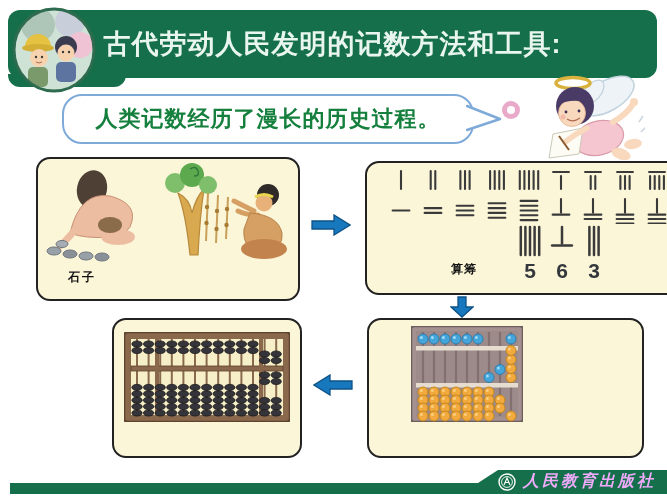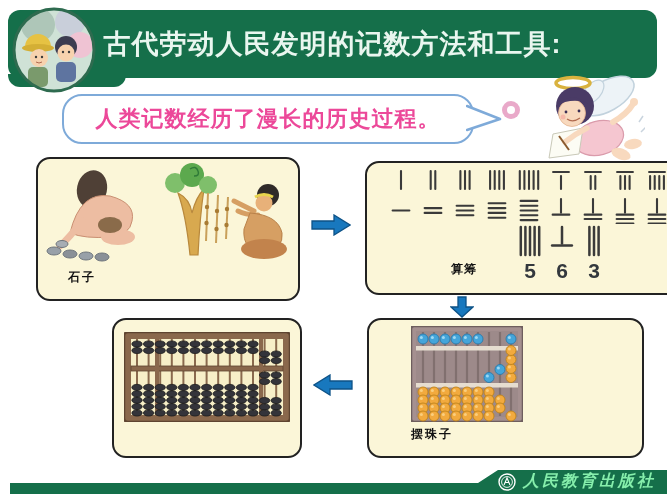--- a/index.html
+++ b/index.html
@@ -21,21 +21,21 @@
     display:flex;align-items:center;justify-content:center;
     color:var(--title_color,#E9F6EF);font-size:27px;font-weight:800;letter-spacing:1px;margin:0;
   }
   .children-oval{position:absolute;left:12px;top:7px;width:84px;height:86px;z-index:3;}
   
   .bubble{
     position:absolute;left:62px;top:94px;width:408px;height:46px;
     background:#fff;border:2.5px solid var(--bubble_border,#7EAAD9);border-radius:20px;
     display:flex;align-items:center;justify-content:center;z-index:2;
   }
-  .bubble-text{font-size:22px;font-weight:800;color:#ec4899;letter-spacing:1px;}
+  .bubble-text{font-size:22px;font-weight:800;color:#15803d;letter-spacing:1px;}
   .bubble-tail{position:absolute;left:466px;top:104px;z-index:3;}
   .fairy{position:absolute;left:495px;top:70px;z-index:5;}
   
   .cbox{
     position:absolute;background:var(--box_bg,#FBF6D8);
     border:2.5px solid var(--box_border,#222);border-radius:14px;
   }
   .box-primitive{left:36px;top:157px;width:260px;height:140px;}
   .box-rods{left:365px;top:161px;width:278px;height:130px;padding-left:36px;}
   .box-abacus{left:112px;top:318px;width:186px;height:136px;}
@@ -69,21 +69,21 @@
   
   .footer{
     position:absolute;left:10px;top:470px;width:657px;height:24px;
     background:var(--banner_green,#156F4A);
     clip-path:polygon(0 13px,468px 13px,488px 0,657px 0,657px 24px,0 24px);
   }
   .emblem{position:absolute;left:488px;top:3px;}
   .pub-text{
     position:absolute;left:513px;top:1px;width:140px;
     font-family:Liberation Sans, sans-serif;font-style:italic;font-weight:bold;
-    font-size:16px;color:#86efac;letter-spacing:3px;white-space:nowrap;
+    font-size:16px;color:#f0abfc;letter-spacing:3px;white-space:nowrap;
   }
 </style>
 </head>
 <body>
 
 <div class="slide">
 
   <div class="banner">
     <h1 class="title">古代劳动人民发明的记数方法和工具:</h1>
   </div>
@@ -465,21 +465,20 @@
           <circle cx="43.4" cy="88.4" r="1.5" fill="#F9CE7F"></circle>
           <circle cx="56" cy="90" r="5" fill="#F2AA3E" stroke="#BE831B" stroke-width="0.9"></circle>
           <circle cx="54.4" cy="88.4" r="1.5" fill="#F9CE7F"></circle>
           <circle cx="67" cy="90" r="5" fill="#F2AA3E" stroke="#BE831B" stroke-width="0.9"></circle>
           <circle cx="65.4" cy="88.4" r="1.5" fill="#F9CE7F"></circle>
           <circle cx="78" cy="90" r="5" fill="#F2AA3E" stroke="#BE831B" stroke-width="0.9"></circle>
           <circle cx="76.4" cy="88.4" r="1.5" fill="#F9CE7F"></circle>
           <circle cx="100" cy="90" r="5" fill="#F2AA3E" stroke="#BE831B" stroke-width="0.9"></circle>
           <circle cx="98.4" cy="88.4" r="1.5" fill="#F9CE7F"></circle>
         </svg></div>
-    <span class="box-label lbl-beads">摆珠子</span>
   </div>
 
   <svg class="arrow arrow-left" width="40" height="22" viewBox="0 0 40 22">
     <path d="M39 7 H17 V1 L1 11 L17 21 V15 H39 Z" fill="#1878BE" stroke="#0D5287" stroke-width="1.3"></path>
   </svg>
 
   <div class="cbox box-abacus">
     <div class="abacus-art" id="abacusArt"><svg width="166" height="90" viewBox="0 0 166 90">
           <rect x="0" y="0" width="166" height="90" rx="4" fill="#8A684C" stroke="#5E4430" stroke-width="2.5"></rect>
           <rect x="7" y="7" width="152" height="76" fill="#F7EFC8"></rect>

